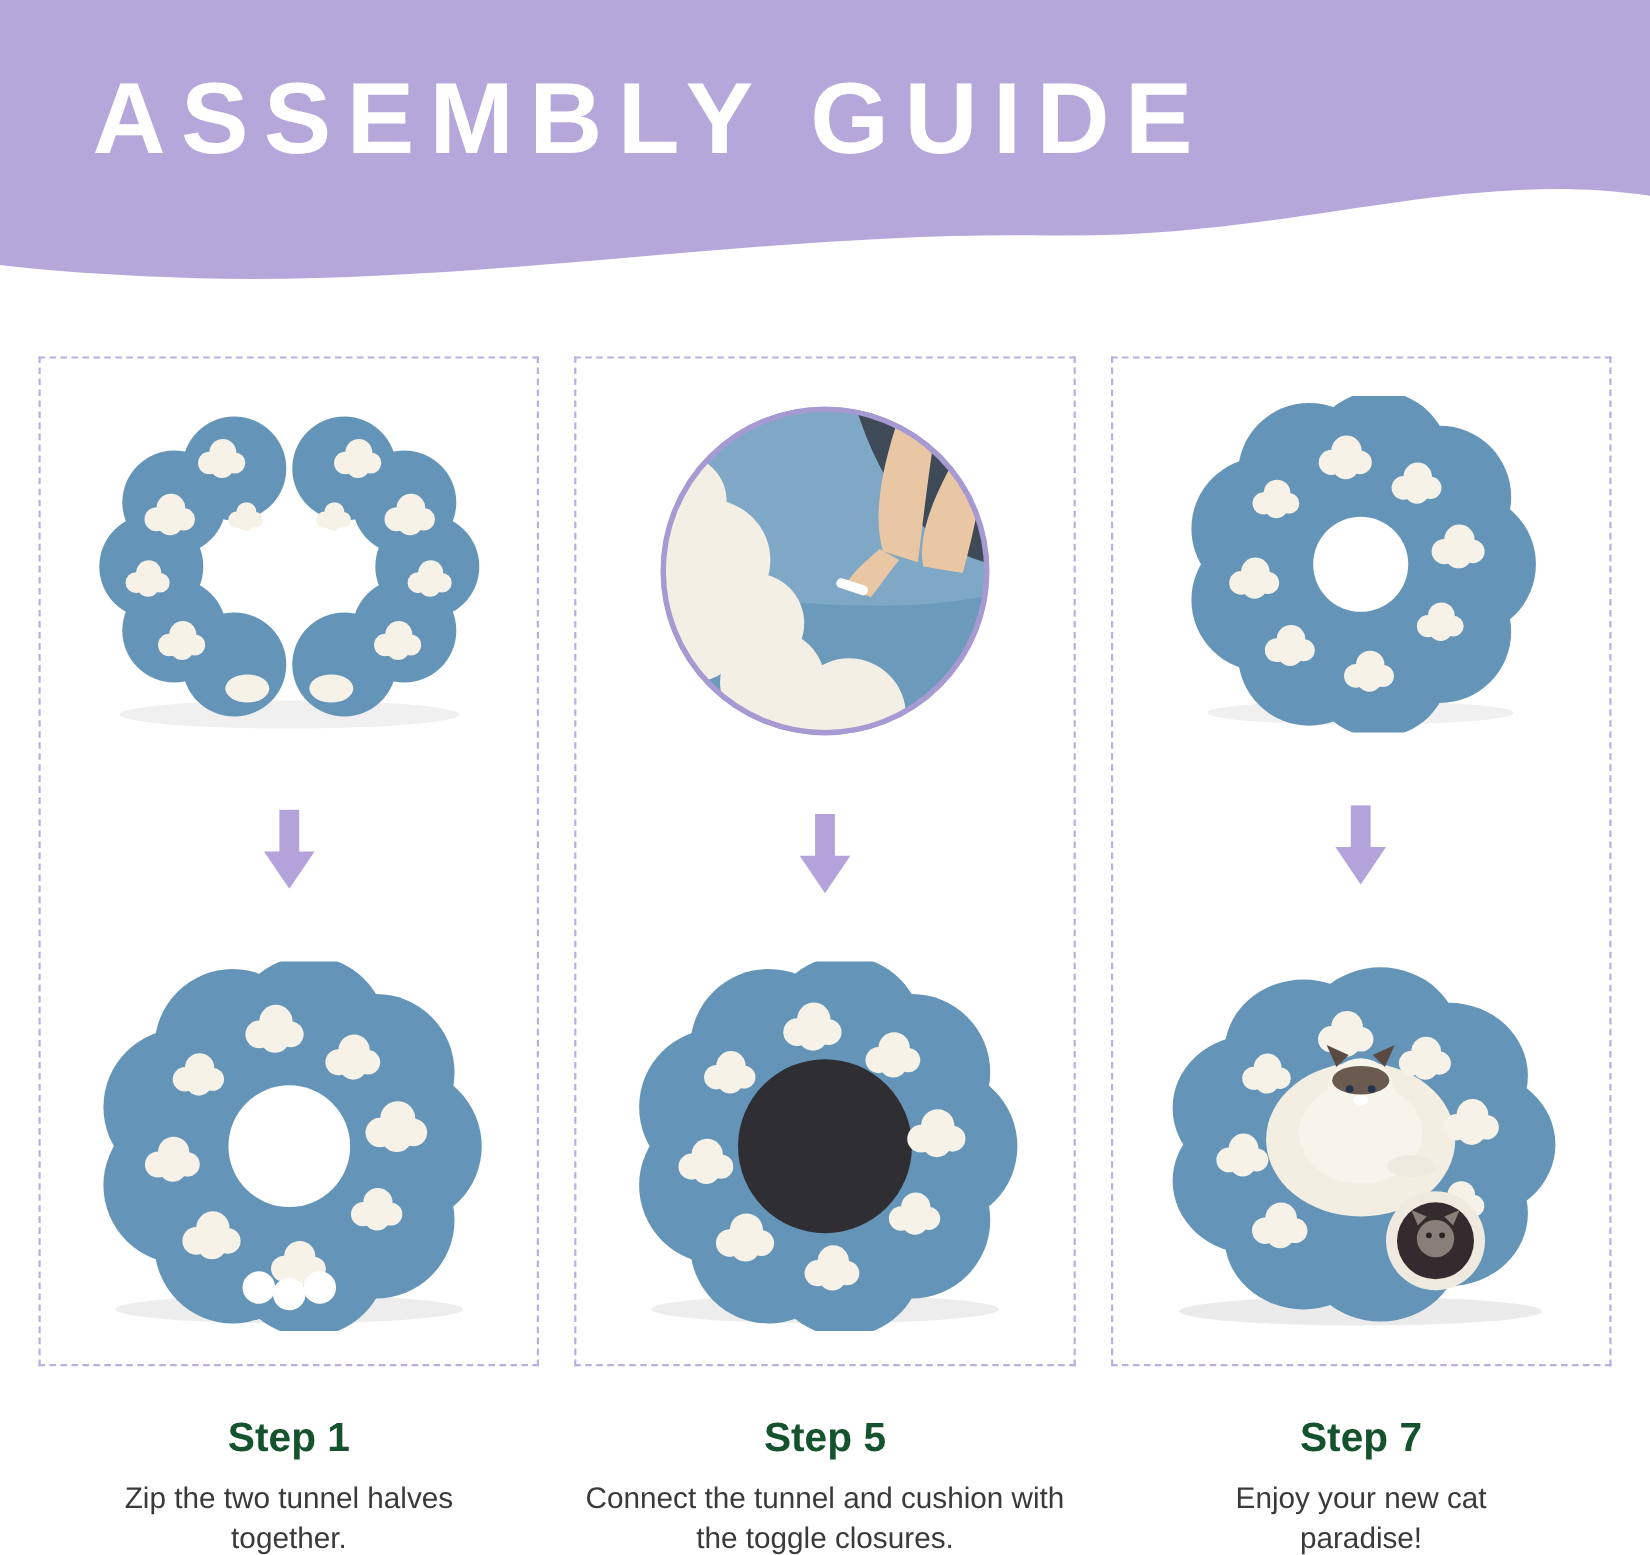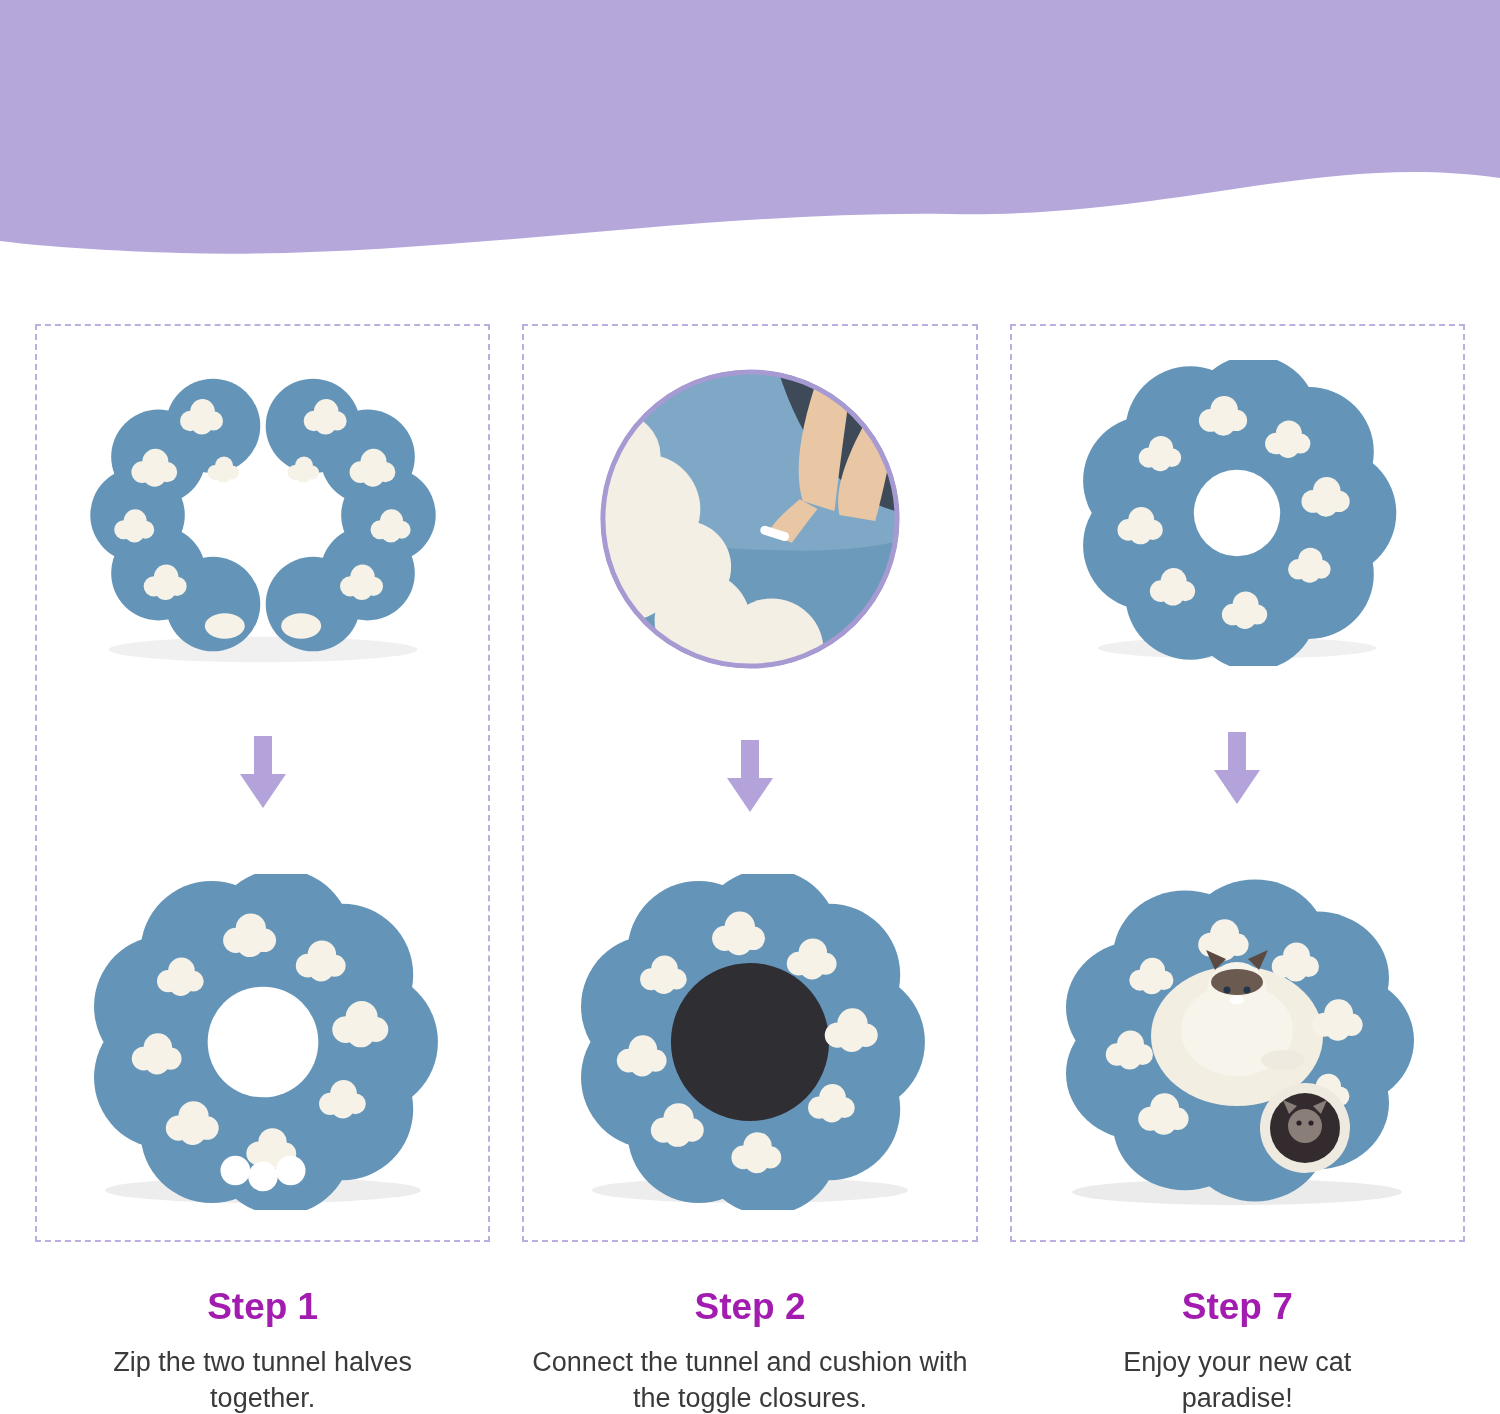--- a/index.html
+++ b/index.html
@@ -23,21 +23,21 @@
   .step-col{flex:1;display:flex;flex-direction:column;align-items:center;min-width:0;}
   .panel{
     width:100%;height:918px;box-sizing:border-box;
     border:2px dashed #BCAEE0;
     display:flex;flex-direction:column;align-items:center;justify-content:space-between;
     padding:34px 12px 30px;
   }
   .illu{display:block;}
   .arrow-down{display:block;margin:6px 0;}
   .step-title{
-    margin:44px 0 16px;color:#a21caf;font-size:37px;font-weight:700;
+    margin:44px 0 16px;color:#14532d;font-size:37px;font-weight:700;
   }
   .step-desc{
     margin:0;color:#3a3a3a;font-size:27px;line-height:1.35;text-align:center;
   }
   .step-col:nth-child(1) .step-desc{max-width:340px;}
   .step-col:nth-child(2) .step-desc{max-width:440px;}
   .step-col:nth-child(3) .step-desc{max-width:290px;}
 </style>
 </head>
 <body>
@@ -65,20 +65,21 @@
       <rect x="22" y="0" width="18" height="40"></rect>
       <polygon points="8,38 54,38 31,72"></polygon>
     </g>
   </defs>
 </svg>
 
 <div class="header">
   <svg width="1500" height="272" viewBox="0 0 1500 272" preserveAspectRatio="none">
     <path d="M0,0 H1500 V178 C1320,152 1175,218 950,214 C700,210 430,260 180,253 C115,251 48,247 0,241 Z" fill="#B6A7DB"></path>
   </svg>
+  <h1 class="header-title">ASSEMBLY GUIDE</h1>
 </div>
 
 <div class="steps-row">
 
   <div class="step-col">
     <div class="panel">
 
       <svg class="illu" width="400" height="310" viewBox="0 0 440 340">
         <ellipse cx="220" cy="318" rx="170" ry="14" fill="rgba(0,0,0,0.06)"></ellipse>
         <g fill="#6495B8">
@@ -186,21 +187,21 @@
           <use href="#cloud" transform="translate(188,60) scale(0.85)"></use>
           <use href="#cloud" transform="translate(112,102) scale(0.75)"></use>
           <use href="#cloud" transform="translate(90,184) scale(0.8)"></use>
           <use href="#cloud" transform="translate(126,254) scale(0.85)"></use>
           <use href="#cloud" transform="translate(206,282) scale(0.8)"></use>
           <use href="#cloud" transform="translate(282,232) scale(0.75)"></use>
         </g>
       </svg>
 
     </div>
-    <div class="step-title">Step 2</div>
+    <div class="step-title">Step 5</div>
     <p class="step-desc">Connect the tunnel and cushion with the toggle closures.</p>
   </div>
 
   <div class="step-col">
     <div class="panel">
 
       <svg class="illu" width="360" height="306" viewBox="0 0 400 340">
         <ellipse cx="200" cy="320" rx="155" ry="12" fill="rgba(0,0,0,0.06)"></ellipse>
         <use href="#lobes" fill="#6495B8"></use>
         <circle cx="200" cy="170" r="48" fill="#ffffff"></circle>

